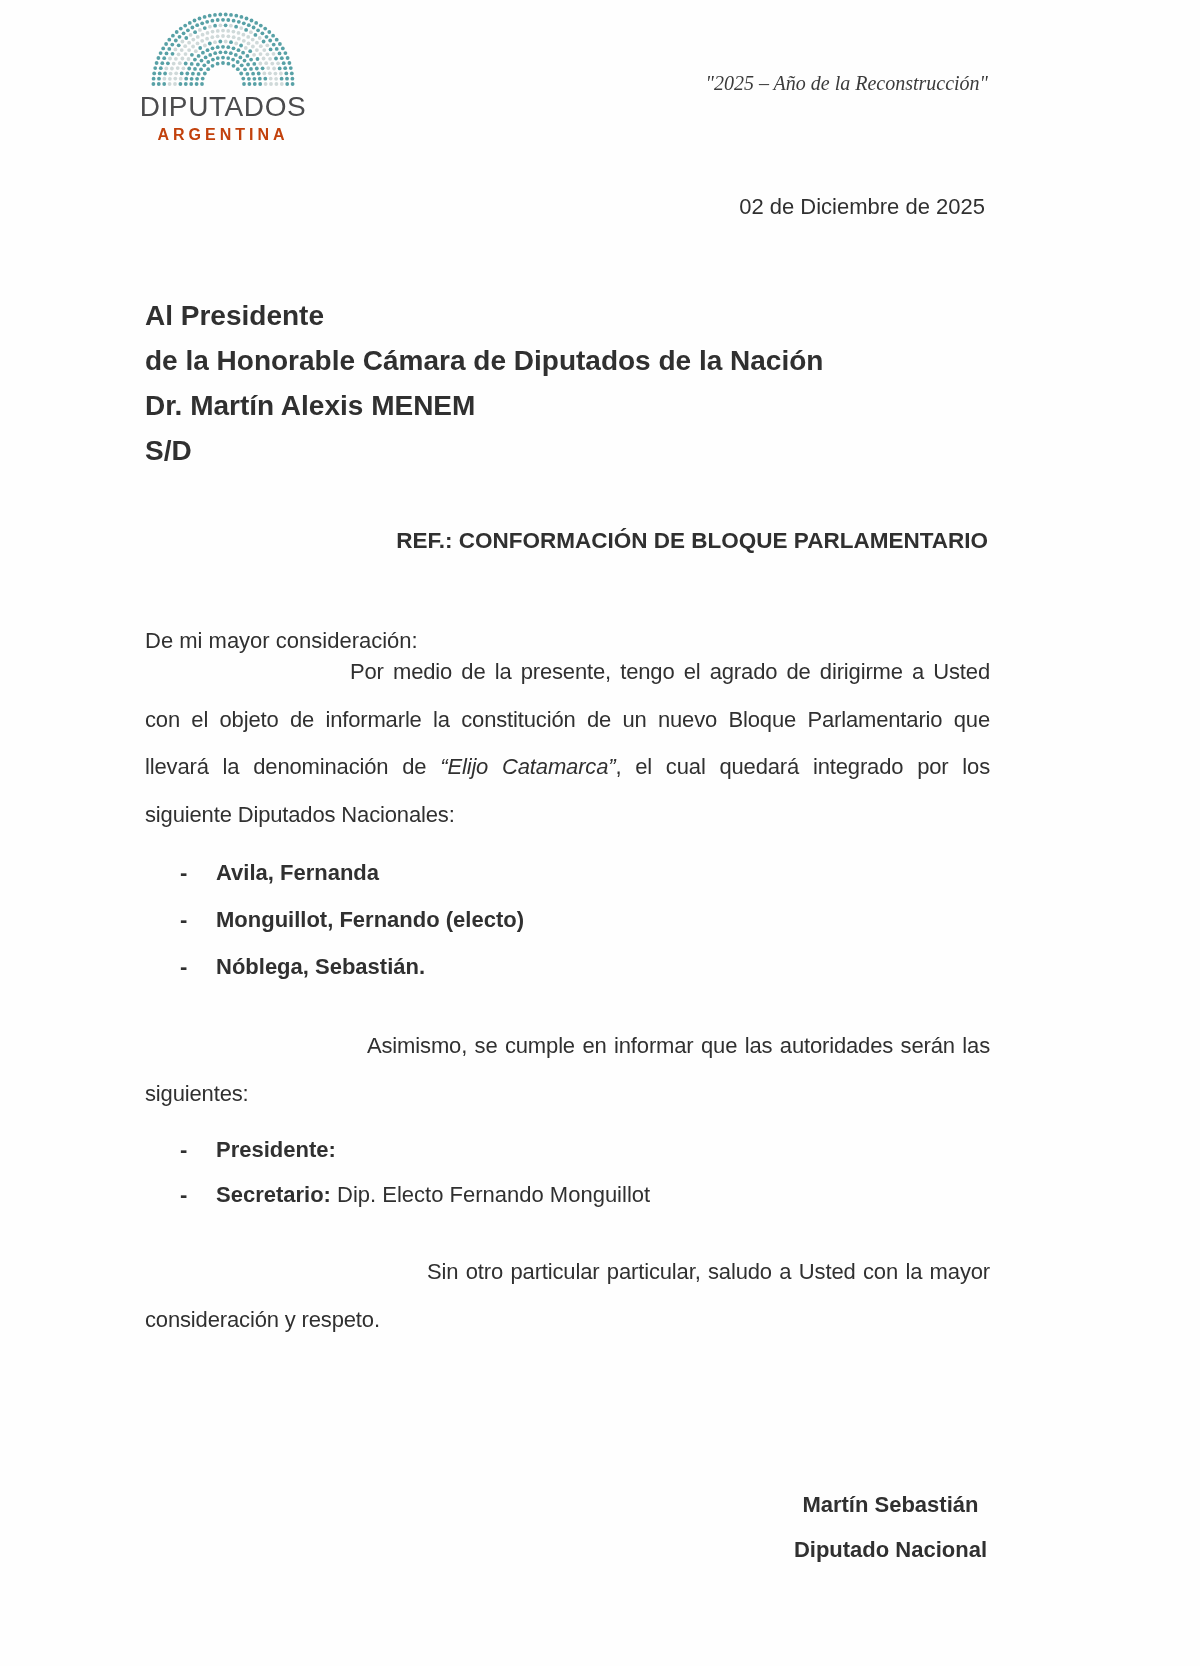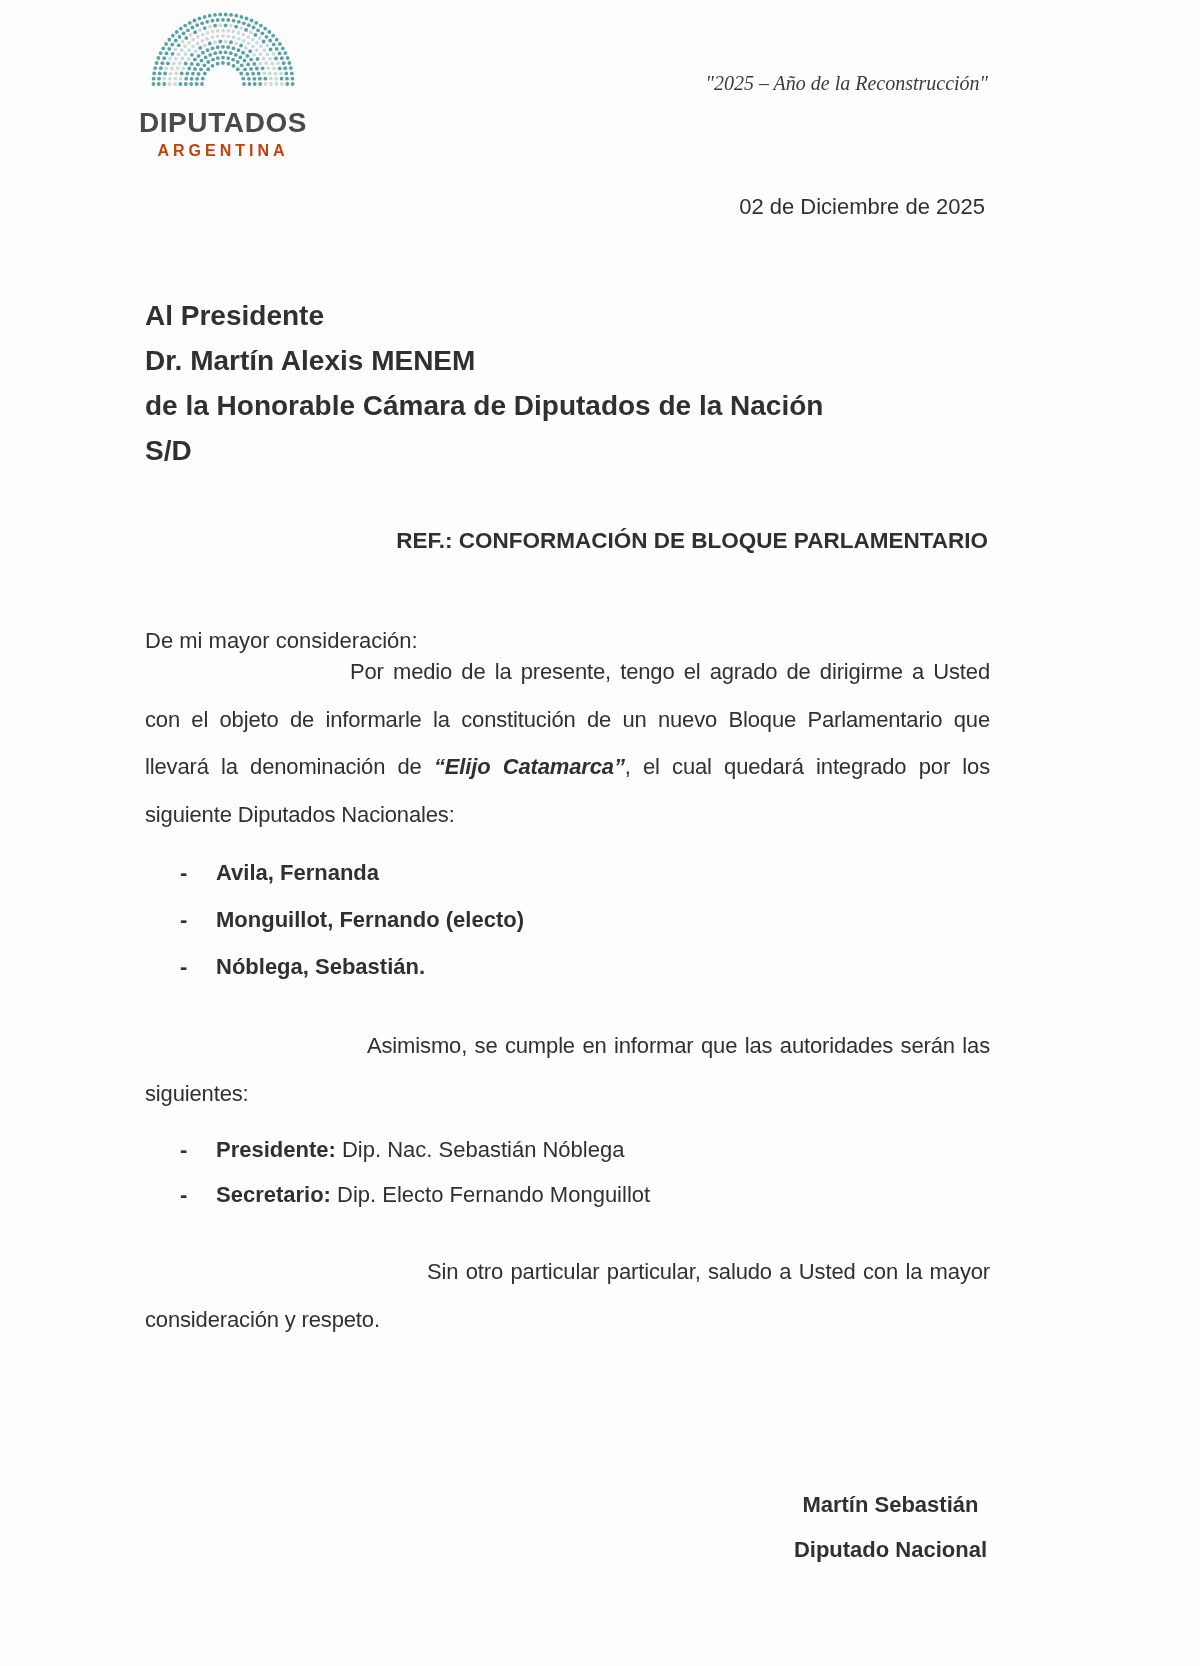--- a/index.html
+++ b/index.html
@@ -18,23 +18,23 @@
   
   .logo-block {
     position: absolute;
     left: 136px;
     top: 8px;
     width: 174px;
     text-align: center;
   }
   .logo-block svg { display: block; margin: 0 auto; }
   .logo-title {
-    margin-top: 19px;
+    margin-top: 3px;
     font-size: 28px;
-    font-weight: 700;
+    font-weight: 400;
     letter-spacing: 0.6px;
     color: #4b4b4d;
   }
   .logo-subtitle {
     margin-top: 3px;
     font-size: 16px;
     font-weight: 700;
     letter-spacing: 4px;
     color: #c2410c;
   }
@@ -82,21 +82,21 @@
   .para {
     position: absolute;
     left: 145px;
     right: 210px;
     font-size: 22px;
     line-height: 47.5px;
     text-align: justify;
     letter-spacing: -0.15px;
   }
   .p1 { top: 648px; text-indent: 205px; }
-  .p1 .emphasis { font-weight: 700; font-style: italic; margin-top: 20px; }
+  .p1 .emphasis { font-weight: 400; font-style: italic; margin-top: 20px; }
   .p2 { top: 1022px; text-indent: 222px; }
   .closing { top: 1248px; text-indent: 282px; }
 
   .member-list {
     position: absolute;
     left: 180px;
     top: 860px;
     font-size: 22px;
     font-weight: 700;
     list-style: none;
@@ -413,22 +413,22 @@
     <div class="logo-title">DIPUTADOS</div>
     <div class="logo-subtitle">ARGENTINA</div>
   </div>
 
   <div class="motto">"2025 – Año de la Reconstrucción"</div>
 
   <div class="date-line">02 de Diciembre de 2025</div>
 
   <div class="recipient">
     <div>Al Presidente</div>
+    <div>de la Honorable Cámara de Diputados de la Nación</div>
     <div>Dr. Martín Alexis MENEM</div>
-    <div>de la Honorable Cámara de Diputados de la Nación</div>
     <div>S/D</div>
   </div>
 
   <div class="subject-line">REF.: CONFORMACIÓN DE BLOQUE PARLAMENTARIO</div>
 
   <div class="salutation">De mi mayor consideración:</div>
 
   <p class="para p1"><span>Por medio de la presente, tengo el agrado de dirigirme a Usted con el objeto de informarle la constitución de un nuevo Bloque Parlamentario que llevará la denominación de </span><span class="emphasis">“Elijo Catamarca”</span><span>, el cual quedará integrado por los siguiente Diputados Nacionales:</span></p>
 
   <ul class="member-list">
@@ -445,21 +445,20 @@
       <span>Nóblega, Sebastián.</span>
     </li>
   </ul>
 
   <p class="para p2">Asimismo, se cumple en informar que las autoridades serán las siguientes:</p>
 
   <ul class="authority-list">
     <li>
       <span class="dash">-</span>
       <span class="role">Presidente:</span>
-        <span class="role-name"> Dip. Nac. Sebastián Nóblega</span>
     </li>
     <li>
       <span class="dash">-</span>
       <span class="role">Secretario:</span>
         <span class="role-name"> Dip. Electo Fernando Monguillot</span>
     </li>
   </ul>
 
   <p class="para closing">Sin otro particular particular, saludo a Usted con la mayor consideración y respeto.</p>
 

